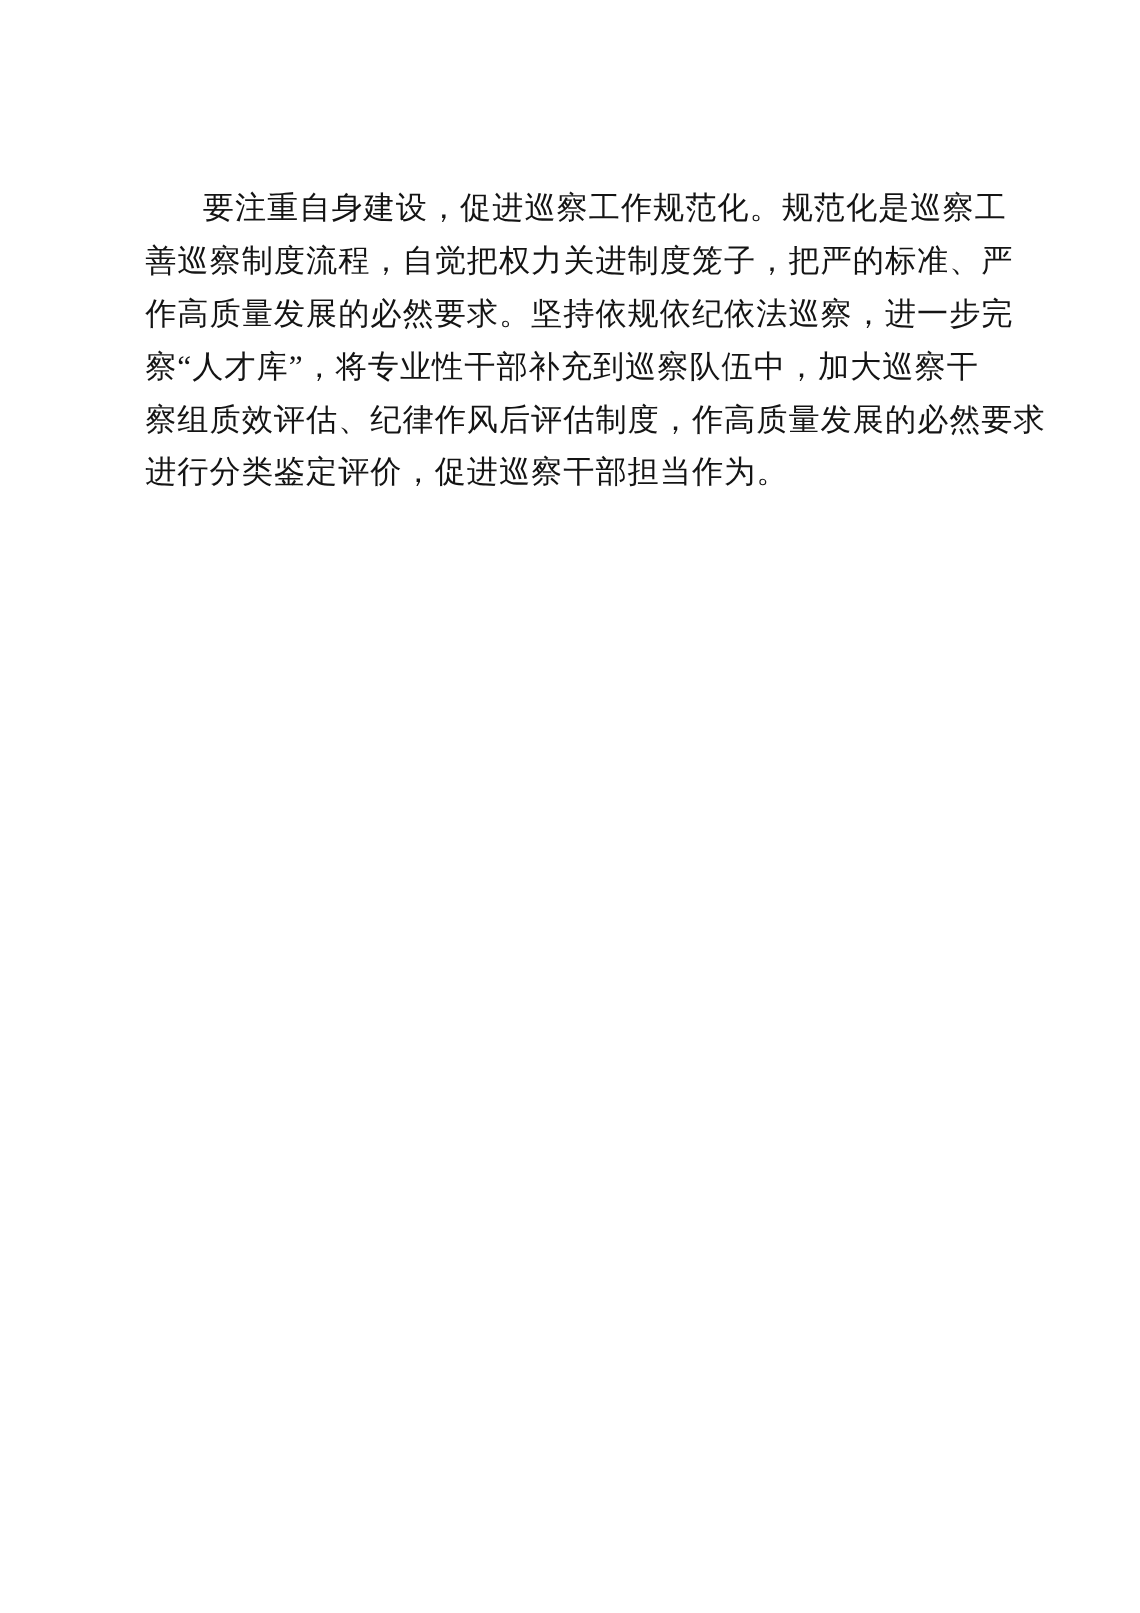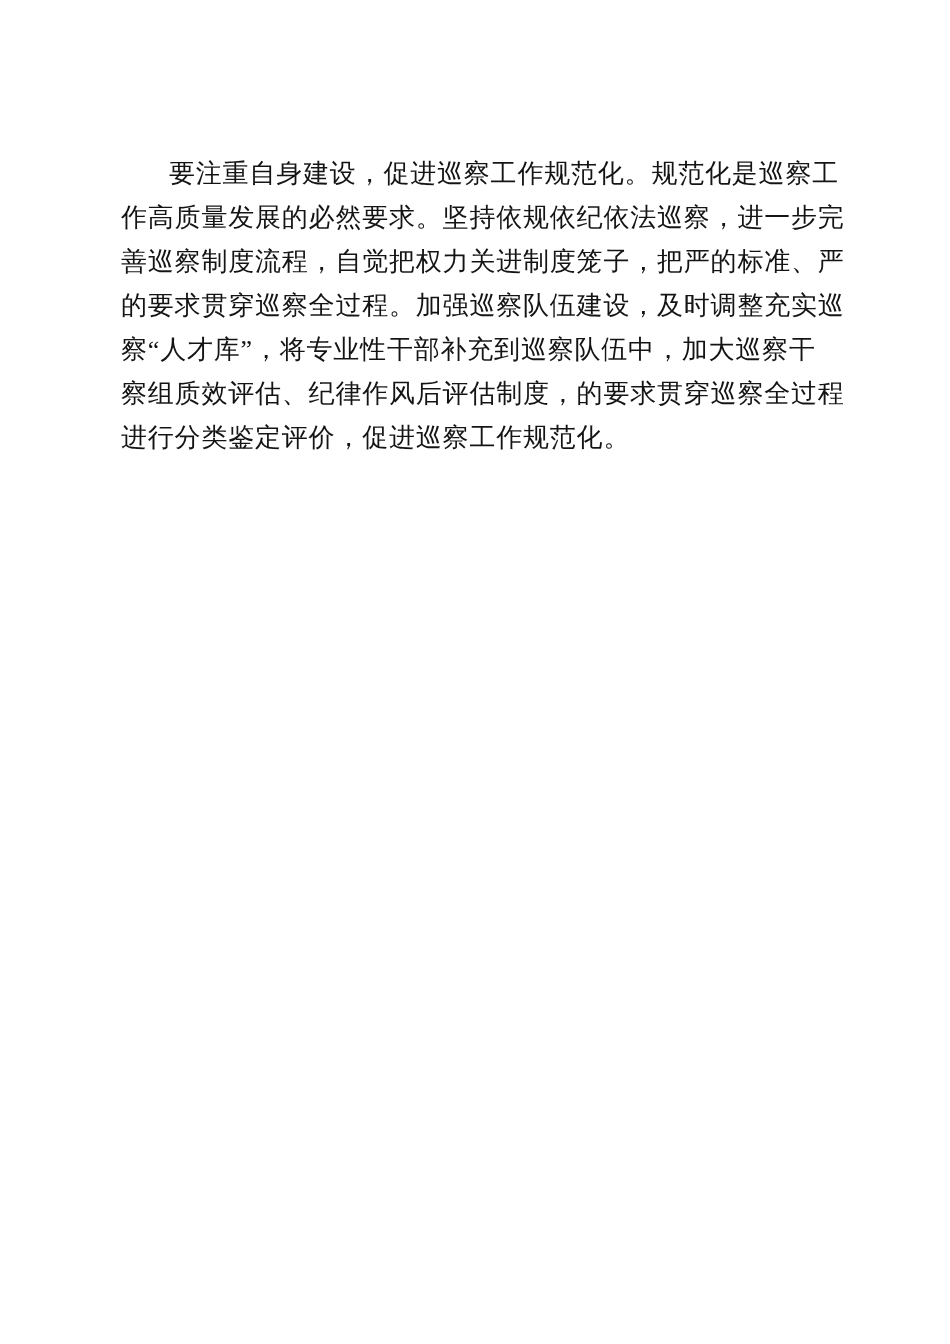--- a/index.html
+++ b/index.html
@@ -38,20 +38,19 @@
   .line.first {
     text-indent: 48px;
   }
 </style>
 </head>
 <body>
 
 <div class="page">
   <div class="content">
     <span class="line first">要注重自身建设，促进巡察工作规范化。规范化是巡察工</span>
+    <span class="line">善巡察制度流程，自觉把权力关进制度笼子，把严的标准、严</span>
     <span class="line">作高质量发展的必然要求。坚持依规依纪依法巡察，进一步完</span>
-    <span class="line">善巡察制度流程，自觉把权力关进制度笼子，把严的标准、严</span>
-    <span class="line">的要求贯穿巡察全过程。加强巡察队伍建设，及时调整充实巡</span>
     <span class="line">察“人才库”，将专业性干部补充到巡察队伍中，加大巡察干</span>
-    <span class="line">察组质效评估、纪律作风后评估制度，的要求贯穿巡察全过程</span>
-    <span class="line last">进行分类鉴定评价，促进巡察工作规范化。</span>
+    <span class="line">察组质效评估、纪律作风后评估制度，作高质量发展的必然要求</span>
+    <span class="line last">进行分类鉴定评价，促进巡察干部担当作为。</span>
   </div>
 </div>
 
 </body></html>

